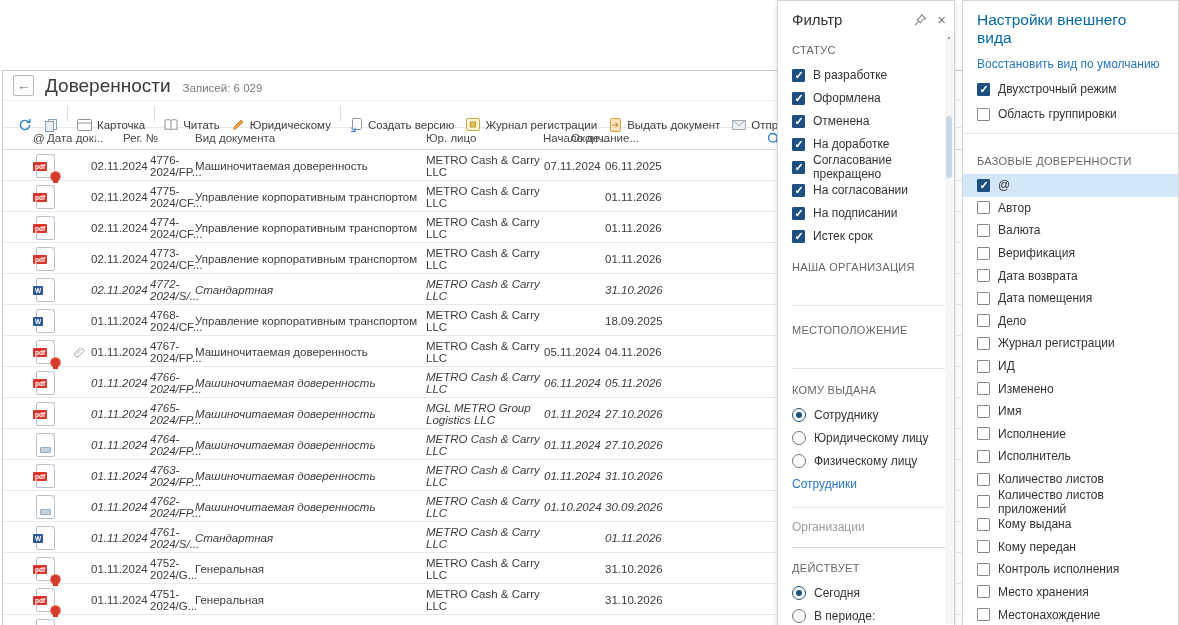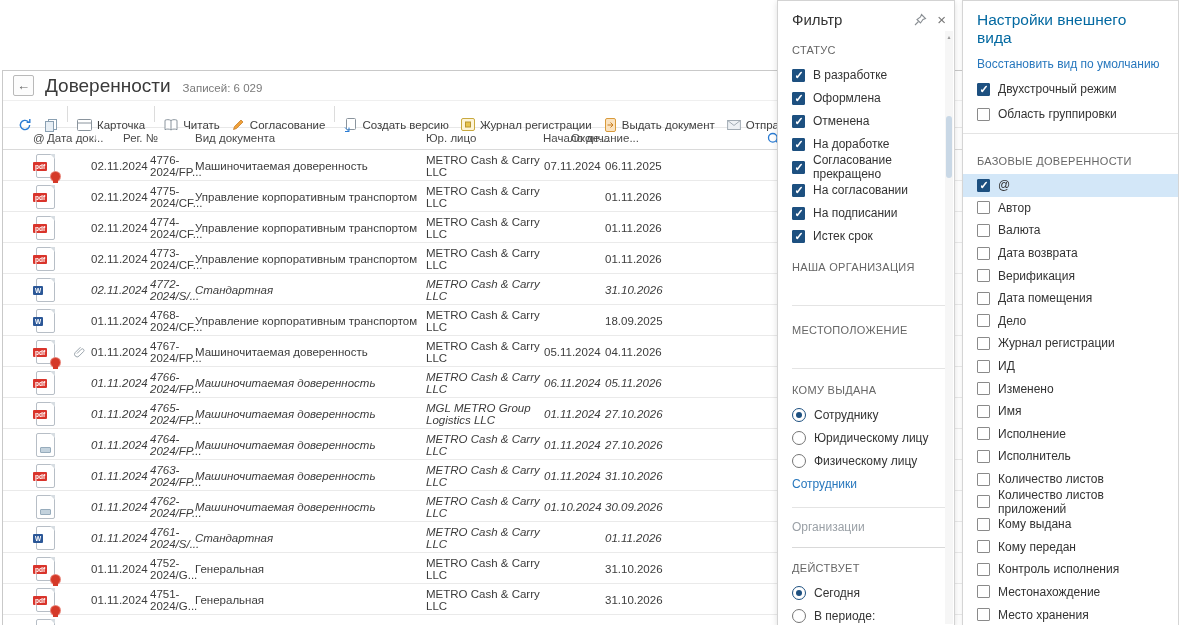--- a/index.html
+++ b/index.html
@@ -159,21 +159,21 @@
       <svg width="14" height="12" viewBox="0 0 14 12">
           <path d="M7 1.5C5.4.4 2.4.4 1 1.3v9.4c1.4-.9 4.4-.9 6 .2 1.6-1.1 4.6-1.1 6-.2V1.3C11.6.4 8.6.4 7 1.5Z" fill="#fff" stroke="#8a949d"></path>
           <line x1="7" y1="1.5" x2="7" y2="11" stroke="#8a949d"></line>
         </svg>
       <span>Читать</span>
     </div>
     <div class="tb-item">
       <svg width="13" height="13" viewBox="0 0 13 13">
           <path d="M1.5 11.5 2.5 8.5 9 2l2 2-6.5 6.5Z" fill="#f0a13a" stroke="#c87f2a" stroke-width="0.8"></path>
         </svg>
-      <span>Согласование</span>
+      <span>Юридическому</span>
     </div>
     <div class="tb-sep"></div>
     <div class="tb-item">
       <svg width="13" height="14" viewBox="0 0 13 14">
           <rect x="2.5" y="0.5" width="9" height="11" rx="1" fill="#fff" stroke="#8a949d"></rect>
           <path d="M1 9.5 5 13.5M1 13.5h4v-4" stroke="#2b7cd3" fill="none"></path>
         </svg>
       <span>Создать версию</span>
     </div>
     <div class="tb-item">
@@ -628,28 +628,28 @@
       <div class="col-opt">
         <span class="cb"></span>
         <span>Автор</span>
       </div>
       <div class="col-opt">
         <span class="cb"></span>
         <span>Валюта</span>
       </div>
       <div class="col-opt">
         <span class="cb"></span>
+        <span>Верификация</span>
+      </div>
+      <div class="col-opt">
+        <span class="cb"></span>
         <span>Дата возврата</span>
       </div>
       <div class="col-opt">
         <span class="cb"></span>
-        <span>Верификация</span>
-      </div>
-      <div class="col-opt">
-        <span class="cb"></span>
         <span>Дата помещения</span>
       </div>
       <div class="col-opt">
         <span class="cb"></span>
         <span>Дело</span>
       </div>
       <div class="col-opt">
         <span class="cb"></span>
         <span>Журнал регистрации</span>
       </div>
@@ -688,20 +688,20 @@
       <div class="col-opt">
         <span class="cb"></span>
         <span>Кому передан</span>
       </div>
       <div class="col-opt">
         <span class="cb"></span>
         <span>Контроль исполнения</span>
       </div>
       <div class="col-opt">
         <span class="cb"></span>
+        <span>Место хранения</span>
+      </div>
+      <div class="col-opt">
+        <span class="cb"></span>
         <span>Местонахождение</span>
-      </div>
-      <div class="col-opt">
-        <span class="cb"></span>
-        <span>Место хранения</span>
       </div>
   </div>
 </div>
 
 </body></html>

